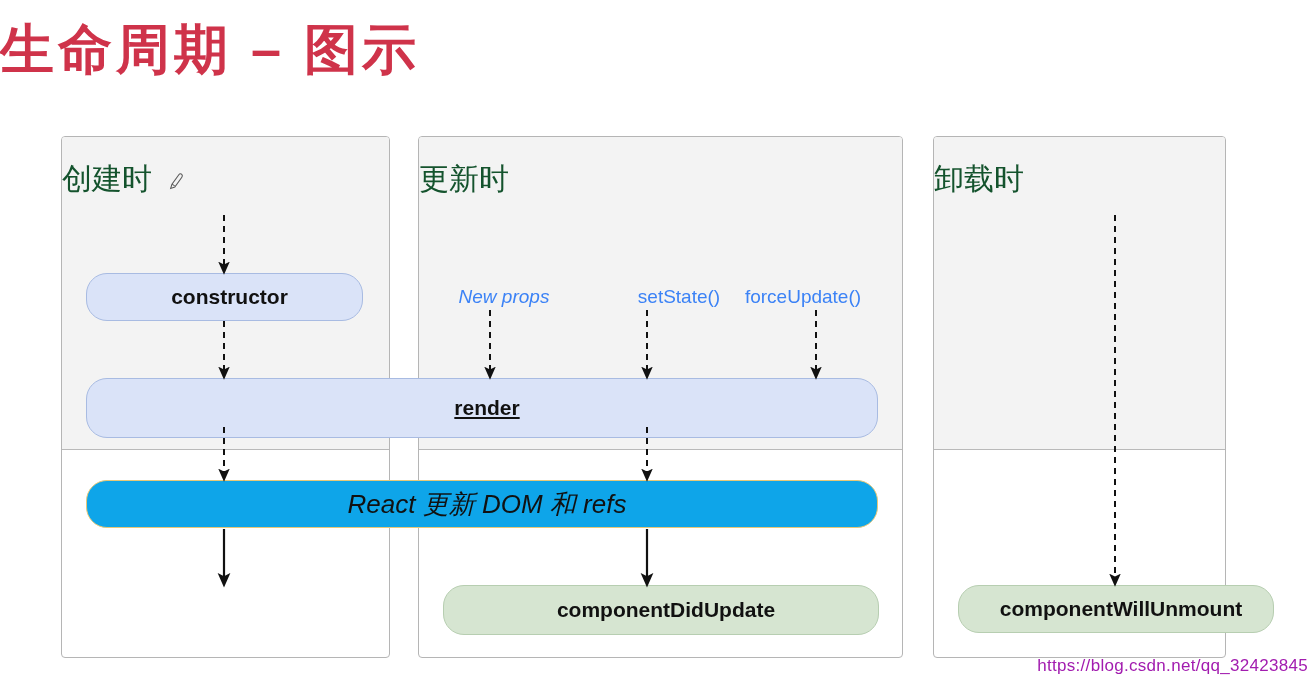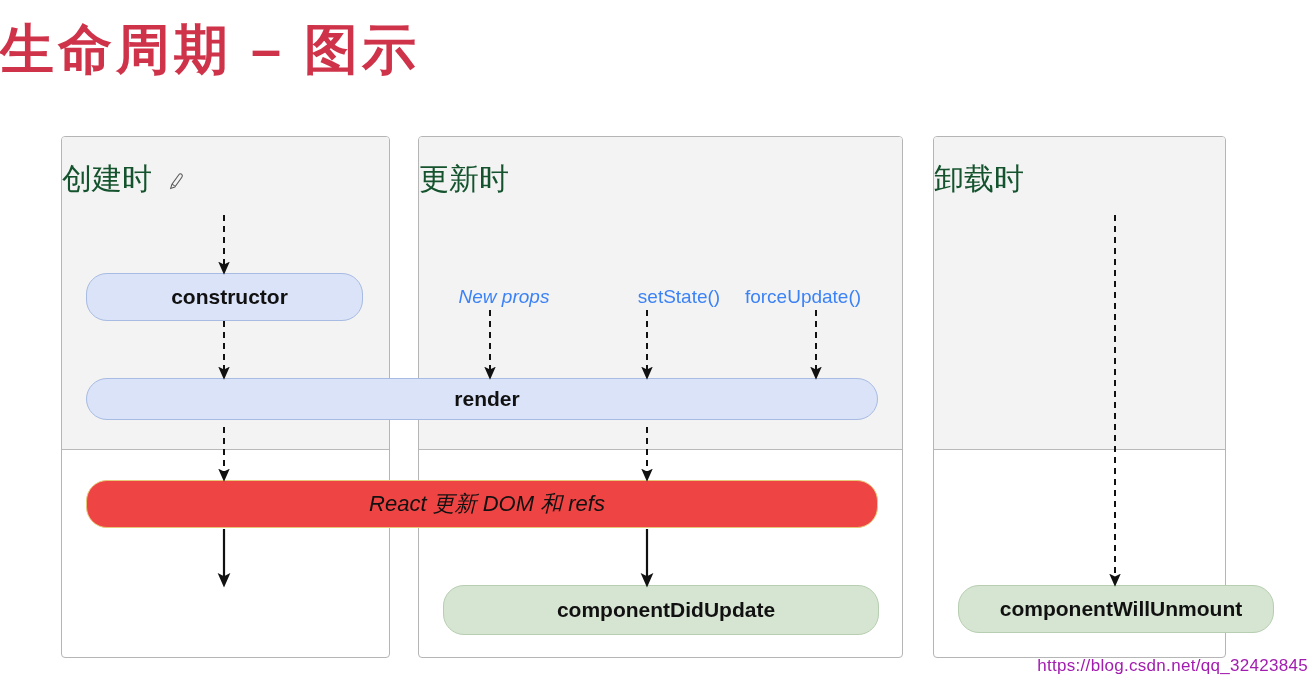--- a/index.html
+++ b/index.html
@@ -94,25 +94,25 @@
     color: #111111;
     text-align: center;
     white-space: nowrap;
     padding-left: 10px;
   }
   .lc-box.blue {
     background: #dae3f8;
     border: 1.5px solid #a8bbe2;
   }
   .lc-box.yellow {
-    background: #ef4444;
+    background: #0ea5e9;
     border: 1.5px solid #e7c878;
     font-style: italic;
     font-weight: normal;
-    font-size: 22px;
+    font-size: 26px;
   }
   .lc-box.green {
     background: #d6e5d1;
     border: 1.5px solid #b7ceb1;
   }
 
   
   .trigger-label {
     position: absolute;
     font-size: 19px;
@@ -181,21 +181,21 @@
       </span>
     </div>
   </div>
 
   <div class="trigger-label italic" style="left:504px; top:286px;">New props</div>
   <div class="trigger-label" style="left:647px; top:286px;margin-left:32px;">setState()</div>
   <div class="trigger-label" style="left:803px; top:286px;">forceUpdate()</div>
 
   <div class="lc-box blue" style="left:86px; top:273px; width:277px; height:48px;">constructor</div>
 
-  <div class="lc-box blue" style="left:86px; top:378px; width:792px; height:42px;">render</div>
+  <div class="lc-box blue" style="left:86px; top:378px; width:792px; height:60px;text-decoration:underline;">render</div>
 
   <div class="lc-box yellow" style="left:86px; top:480px; width:792px; height:48px;">React 更新 DOM 和 refs</div>
 
 
   <div class="lc-box green" style="left:443px; top:585px; width:436px; height:50px;">componentDidUpdate</div>
 
   <div class="lc-box green" style="left:958px; top:585px; width:316px; height:48px;">componentWillUnmount</div>
 
   <svg id="arrows">
     <defs>

